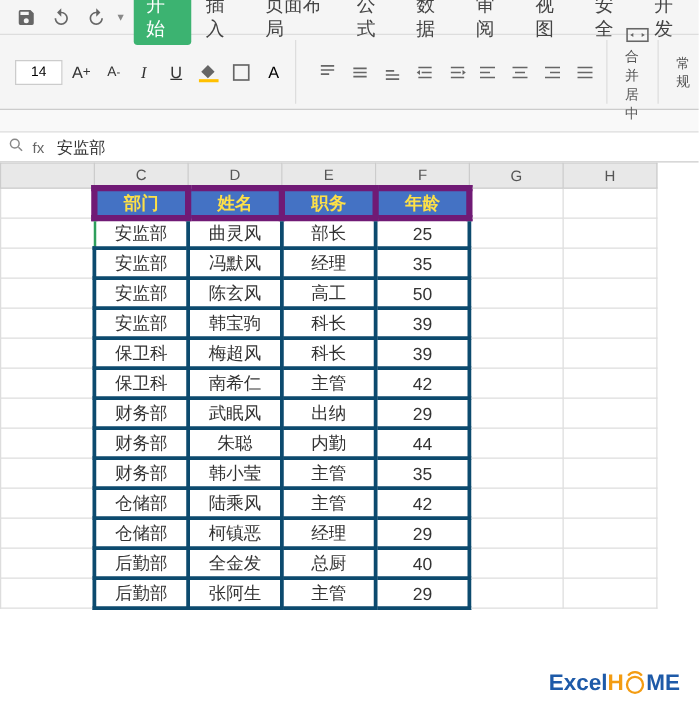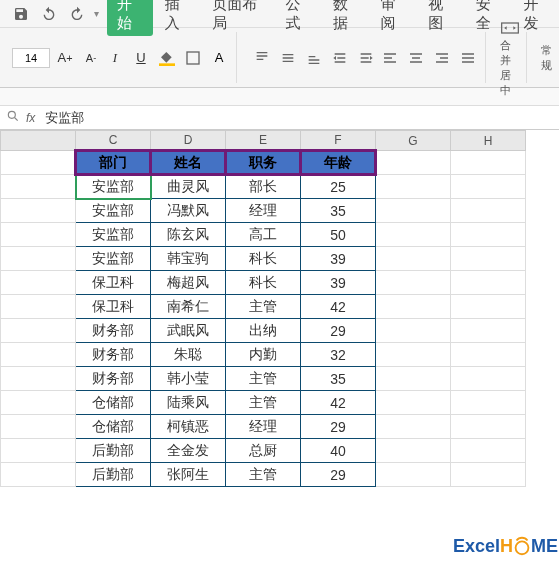--- a/index.html
+++ b/index.html
@@ -13,31 +13,31 @@
 .rgrp{display:flex;flex-direction:row;align-items:center;gap:2px;padding:0 6px;border-right:1px solid #ddd;height:100%}
 .rrow{display:flex;gap:4px;align-items:center}
 .rbtn{width:22px;height:22px;display:flex;align-items:center;justify-content:center;cursor:pointer}
 .rbtn svg{width:16px;height:16px}
 .fontsize{width:38px;height:20px;border:1px solid #ccc;font-size:11px;text-align:center;background:#fff}
 .lgbtn{display:flex;flex-direction:column;align-items:flex-end;gap:0;font-size:11px;color:#555;cursor:pointer}
 .lgbtn svg{width:20px;height:20px}
 .blank{height:18px;background:#f9f9f9;border-bottom:1px solid #ddd}
 .fbar{display:flex;align-items:center;height:24px;border-bottom:1px solid #ccc;padding:0 6px;gap:6px}
 .fbar svg{width:14px;height:14px}
-.fx{font-style:italic;font-size:12px;color:#666}
+.fx{font-size:12px;color:#666}
 .fval{flex:1;font-size:13px;padding:2px 4px}
 .sheet{position:relative;overflow:hidden}
 table{border-collapse:collapse;table-layout:fixed}
 th.colh{background:#e8e8e8;border:1px solid #ccc;font-weight:normal;font-size:12px;color:#555;height:20px;width:75px;text-align:center}
 td{border:1px solid #ddd;height:24px;font-size:14px;text-align:center;width:75px}
 .marg{width:26px}
-.thdr{background:#4472c4;color:#000000;font-weight:bold;border:3px solid #701a75}
-.tcell{border:1px solid #0c4a6e;background:#fff;color:#333}
+.thdr{background:#4472c4;color:#fde047;font-weight:bold;border:5px solid #701a75}
+.tcell{border:3px solid #0c4a6e;background:#fff;color:#333}
 .actcell{border:2px solid #2e9e5b!important}
-.logo{position:absolute;bottom:6px;right:1px;font-size:18px;font-weight:bold;color:#1e5aa8;display:flex;align-items:center}
+.logo{position:absolute;bottom:6px;right:15px;font-size:18px;font-weight:bold;color:#1e5aa8;display:flex;align-items:center}
 .logo .o{color:#f39c12}
 </style>
 </head>
 <body>
 
 <div class="tabs">
   <div class="qat">
     <span class="rbtn">
         <svg viewBox="0 0 24 24">
           <path fill="#666" d="M17 3H5a2 2 0 00-2 2v14a2 2 0 002 2h14a2 2 0 002-2V7l-4-4zM12 19a3 3 0 110-6 3 3 0 010 6zm3-10H5V5h10v4z"></path>
@@ -265,21 +265,21 @@
     <td class="tcell">出纳</td>
     <td class="tcell">29</td>
     <td></td>
           <td></td>
         </tr>
         <tr>
           <td class="marg"></td>
     <td class="tcell">财务部</td>
     <td class="tcell">朱聪</td>
     <td class="tcell">内勤</td>
-    <td class="tcell">32</td>
+    <td class="tcell">44</td>
     <td></td>
           <td></td>
         </tr>
         <tr>
           <td class="marg"></td>
     <td class="tcell">财务部</td>
     <td class="tcell">韩小莹</td>
     <td class="tcell">主管</td>
     <td class="tcell">35</td>
     <td></td>

